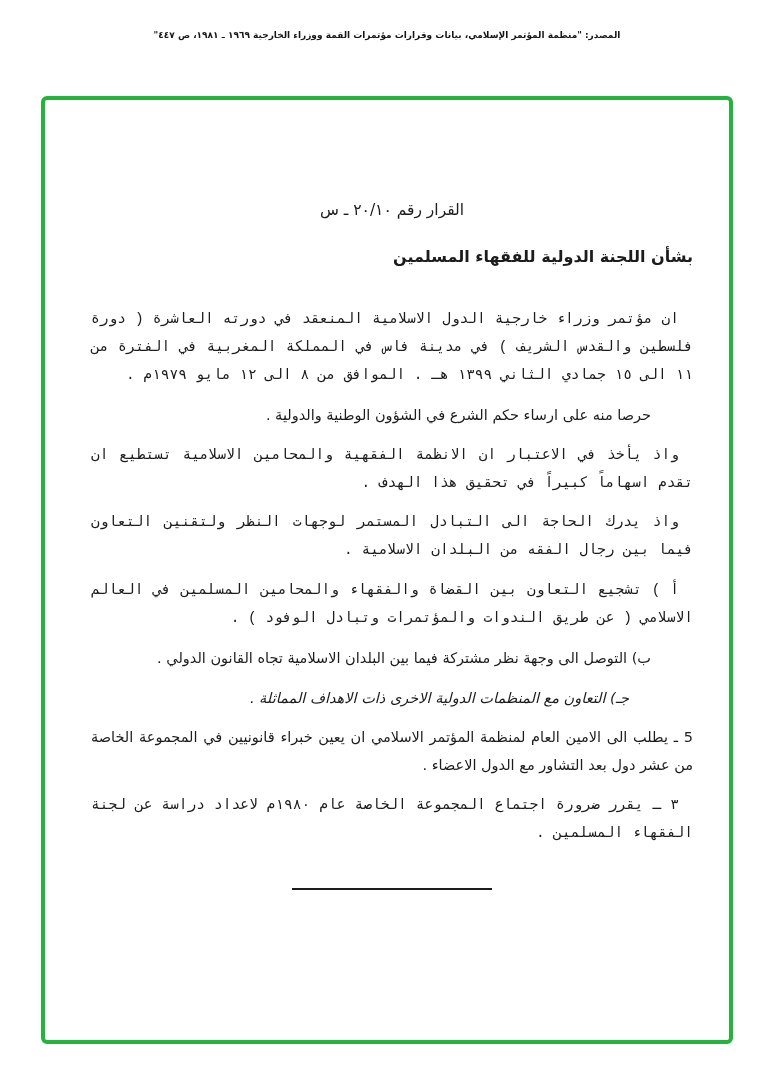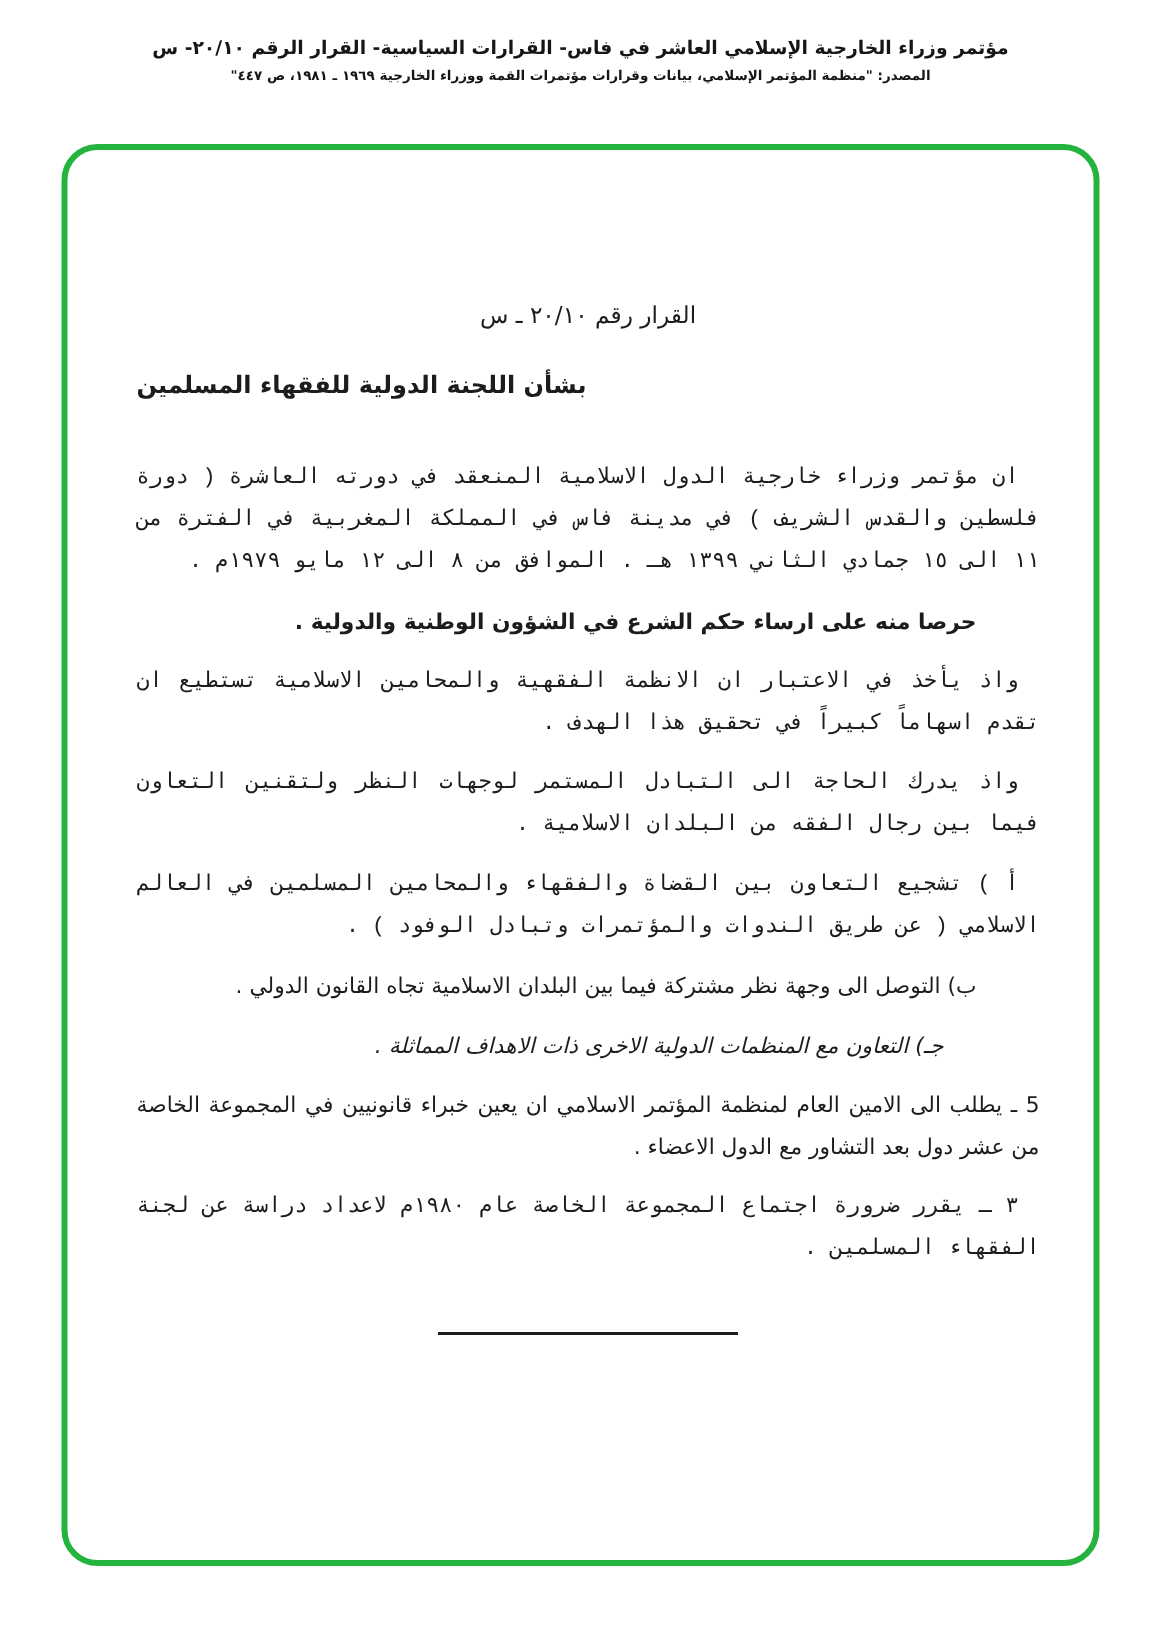--- a/index.html
+++ b/index.html
@@ -34,21 +34,21 @@
 
   
   .frame {
     position: absolute;
     left: 41px;
     top: 96px;
     width: 692px;
     height: 948px;
     background: #ffffff;
     border: 4px solid #4c1d95;
-    border-radius: 24px;
+    border-radius: 6px;
   }
 
   
   .doc {
     direction: rtl;
     height: 100%;
     padding: 96px 36px 0 46px;
     font-size: 14.5px;
     line-height: 1.92;
     text-align: justify;
@@ -57,40 +57,39 @@
   .doc .title {
     font-size: 15.5px;
     font-weight: 400;
     text-align: center;
     margin: 0 0 16px 0;
     letter-spacing: 1px;
   }
   .doc .subject {
     font-size: 16px;
     font-weight: 700;
-    text-align: left;
+    text-align: right;
     margin: 0 0 34px 0;
   }
   .para { margin: 0 0 12px 0; }
   .indent-sm { text-indent: 14px; font-family: Liberation Mono, monospace; }
   .indent-md { text-indent: 42px; }
   .indent-lg { text-indent: 64px; font-style: italic; }
-  .bold { font-weight: 700; }
+  .bold { font-weight: 400; }
 
   .end-rule {
     width: 200px;
     border-top: 2px solid #1c1c1c;
     margin: 40px auto 0 auto;
   }
 </style>
 </head>
 <body>
 
 <header class="citation">
-  <div class="l1">مؤتمر وزراء الخارجية الإسلامي العاشر في فاس- القرارات السياسية- القرار الرقم ٢٠/١٠- س</div>
   <div class="l2">المصدر: "منظمة المؤتمر الإسلامي، بيانات وقرارات مؤتمرات القمة ووزراء الخارجية ١٩٦٩ ـ ١٩٨١، ص ٤٤٧"</div>
 </header>
 
 <main class="frame" style="border-color: rgb(36, 179, 60);">
   <article class="doc" dir="rtl">
 
     <h1 class="title">القرار رقم ٢٠/١٠ ـ س</h1>
     <h2 class="subject">بشأن اللجنة الدولية للفقهاء المسلمين</h2>
 
     <p class="para indent-sm">ان مؤتمر وزراء خارجية الدول الاسلامية المنعقد في دورته العاشرة ( دورة فلسطين والقدس الشريف ) في مدينة فاس في المملكة المغربية في الفترة من ١١ الى ١٥ جمادي الثاني ١٣٩٩ هـ . الموافق من ٨ الى ١٢ مايو ١٩٧٩م .</p>

